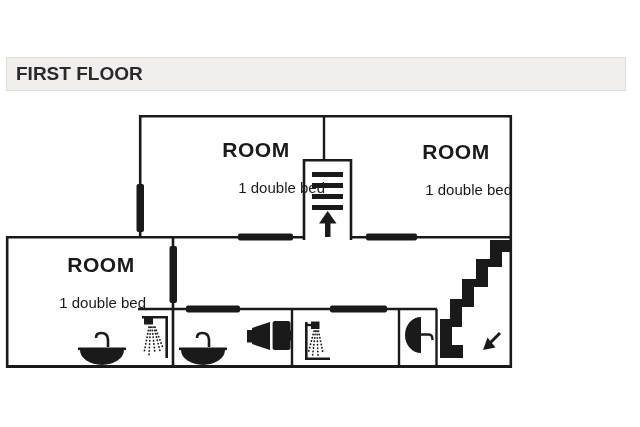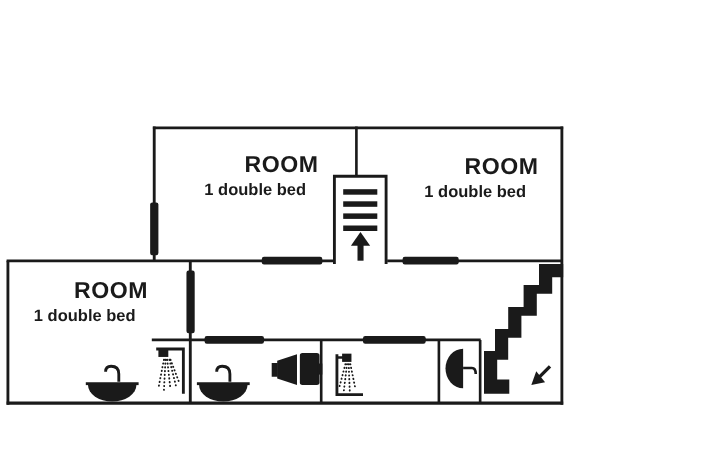--- a/index.html
+++ b/index.html
@@ -21,30 +21,33 @@
   svg.plan{position:absolute;left:0;top:0;}
   .w{stroke:var(--wall);fill:none;}
   .t2{stroke-width:2.4;}
   .t25{stroke-width:2.6;}
   .t3{stroke-width:3;}
   .f{fill:var(--wall);stroke:none;}
   .spray{stroke:var(--wall);fill:none;stroke-width:1.7;
          stroke-dasharray:0.3 3.1;stroke-linecap:round;}
   .room-label{position:absolute;text-align:center;color:var(--wall);}
   .room-label .room-name{font-size:21px;font-weight:bold;line-height:22px;letter-spacing:0.5px;padding-left:48px;}
-  .room-label .room-beds{font-size:15px;font-weight:bold;line-height:18px;margin-top:3px;}
+  .room-label .room-beds{font-size:15px;font-weight:normal;line-height:18px;margin-top:18px;text-align:right;}
   .lbl-tl{left:139px;top:139px;width:186px;}
   .lbl-tr{left:352px;top:141px;width:160px;}
   .lbl-ll{left:8px;top:254px;width:138px;}
 </style>
 </head>
 <body>
 
 <div class="page">
 
+  <div class="header-bar">
+    <span class="title">FIRST FLOOR</span>
+  </div>
 
   <svg class="plan" width="640" height="427" viewBox="0 0 640 427">
 
     <g>
       <path class="w t25" d="M139,116.2 H512"></path>
       <path class="w t25" d="M140.2,115 V238"></path>
       <path class="w t25" d="M510.8,115 V368"></path>
       <path class="w t2" d="M324,115 V160"></path>
       <path class="w t25" d="M6,237.2 H303 M352,237.2 H511"></path>
       <path class="w t25" d="M7.2,237 V368"></path>

